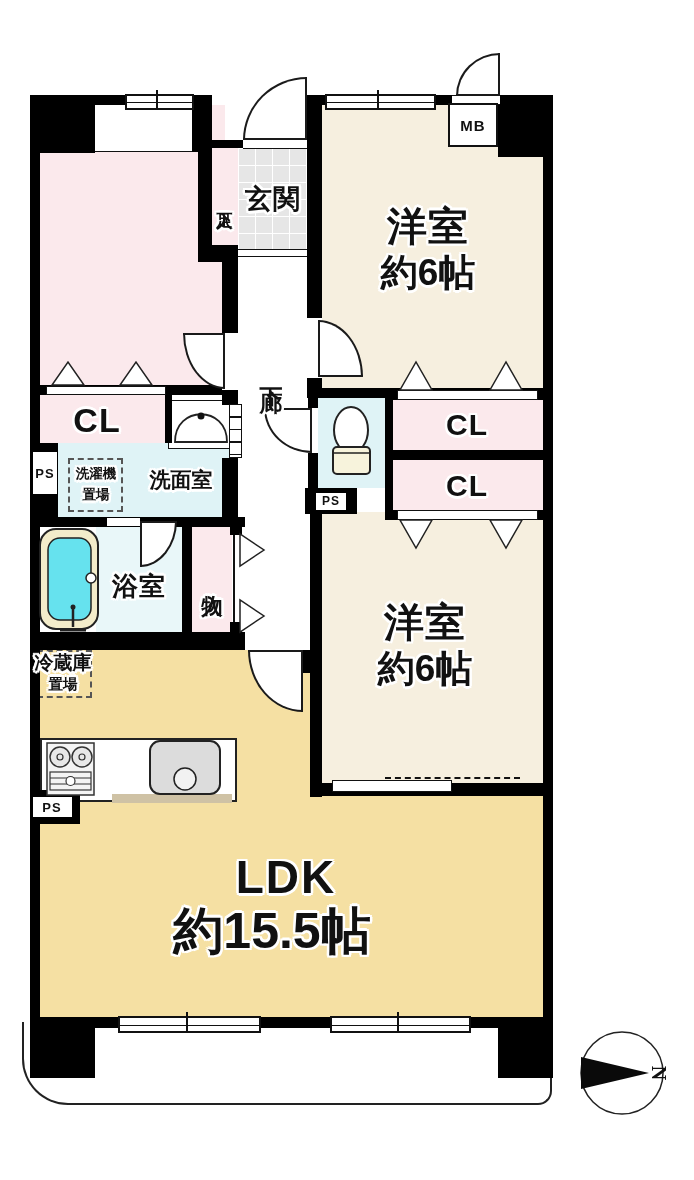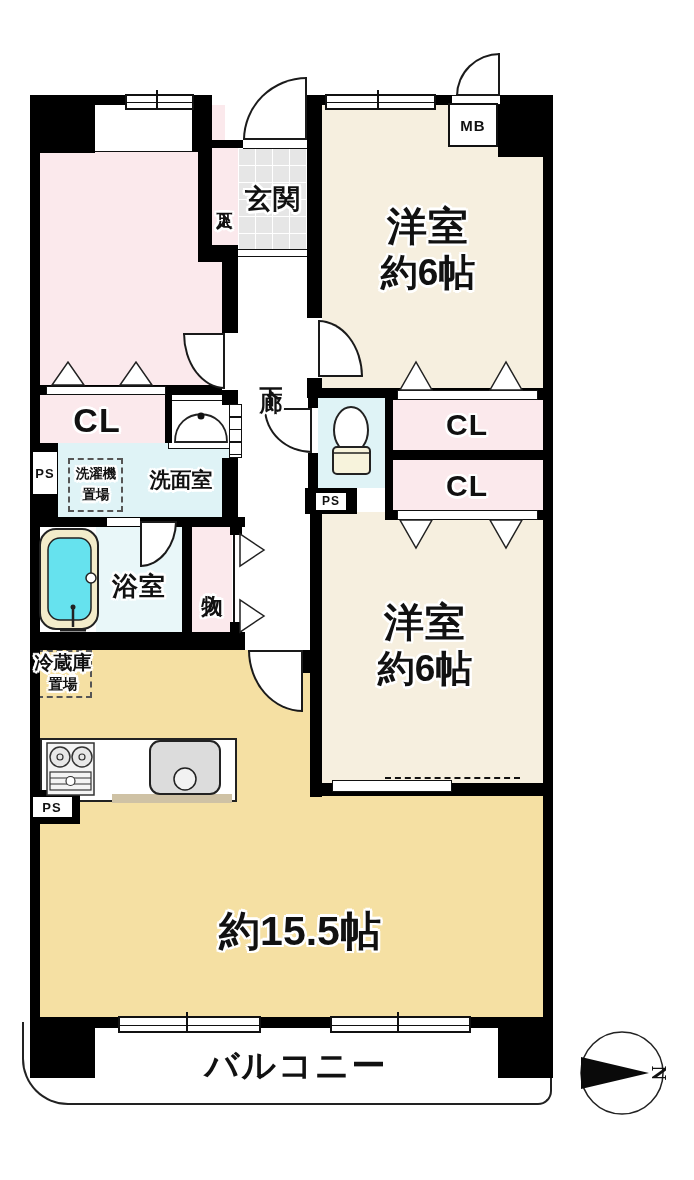--- a/index.html
+++ b/index.html
@@ -199,16 +199,16 @@
   <div class="lbl" style="left:331px;top:501px;font-size:12px;text-shadow:none;">PS</div>
   <div class="lbl" style="left:52px;top:807px;font-size:13px;text-shadow:none;">PS</div>
   <div class="lbl" style="left:467px;top:425px;font-size:30px;">CL</div>
   <div class="lbl" style="left:467px;top:486px;font-size:30px;">CL</div>
   <div class="lbl" style="left:139px;top:586px;font-size:26px;">浴室</div>
   <div class="lbl vert" style="left:212px;top:578px;font-size:21px;">物入</div>
   <div class="lbl" style="left:425px;top:622px;font-size:40px;">洋室</div>
   <div class="lbl" style="left:425px;top:669px;font-size:37px;letter-spacing:0;">約6帖</div>
   <div class="lbl" style="left:63px;top:663px;font-size:19px;letter-spacing:0;">冷蔵庫</div>
   <div class="lbl" style="left:63px;top:684px;font-size:14.5px;letter-spacing:0;">置場</div>
-  <div class="lbl" style="left:300px;top:931px;font-size:41px;letter-spacing:0;">約15.5帖</div>
-  <div class="lbl" style="left:296px;top:1066px;font-size:34px;letter-spacing:2px;">バルコニー</div>
+  <div class="lbl" style="left:286px;top:877px;font-size:46px;letter-spacing:2px;">LDK</div>
+  <div class="lbl" style="left:272px;top:931px;font-size:50px;letter-spacing:0;">約15.5帖</div>
 
 </div>
 
 </body></html>

